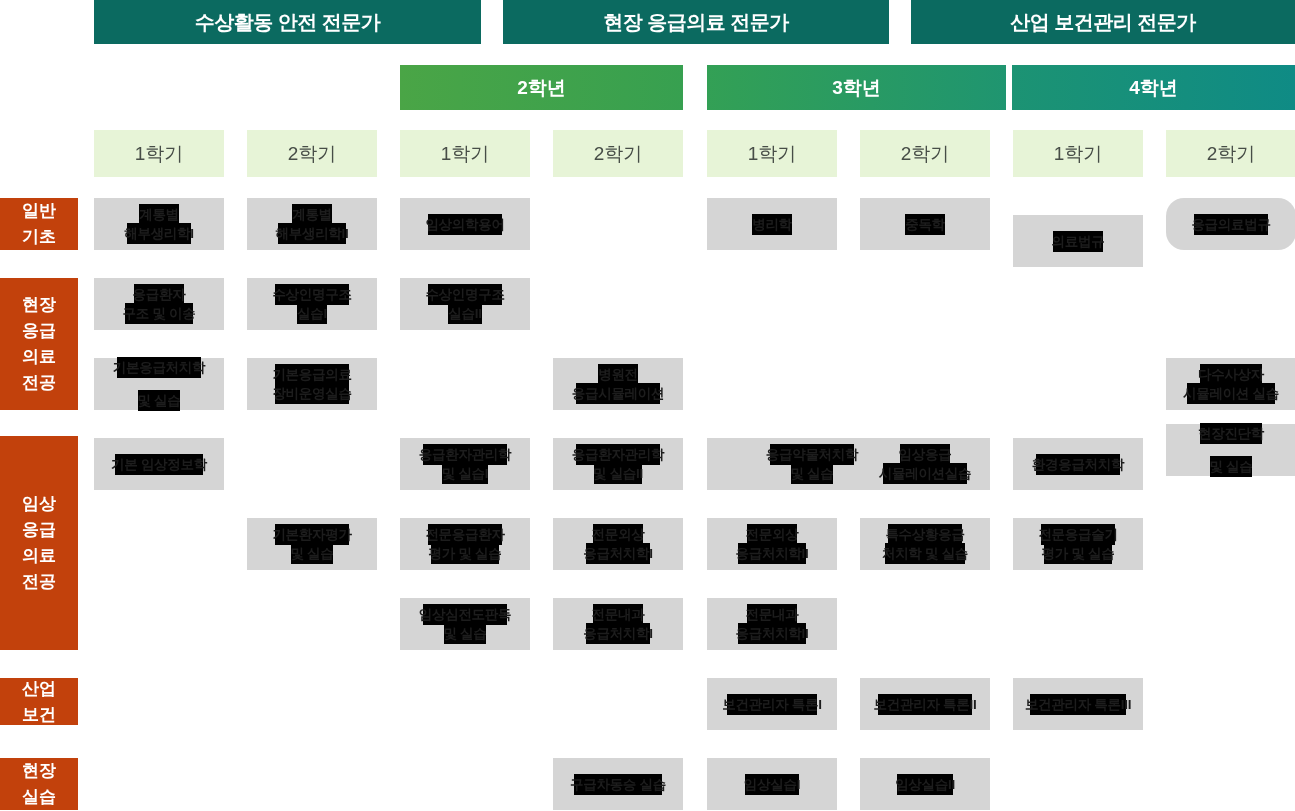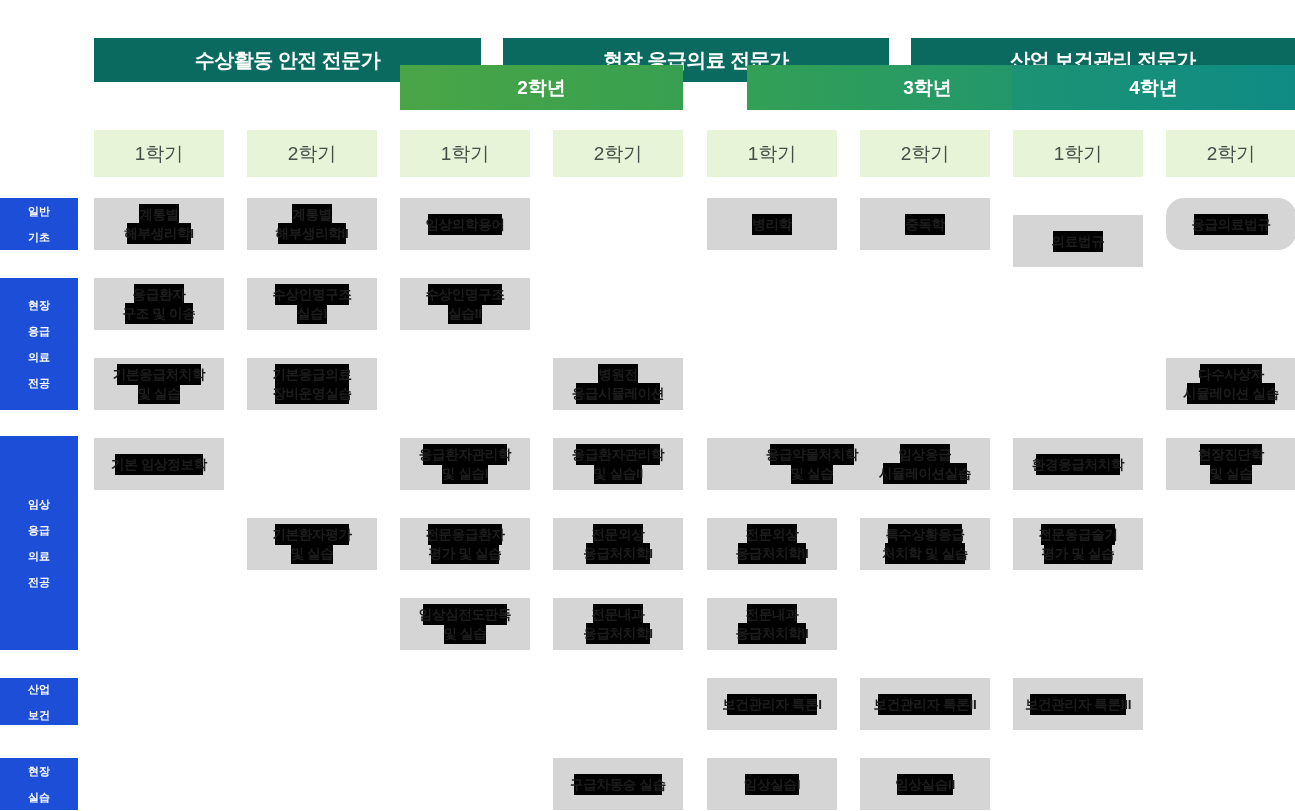--- a/index.html
+++ b/index.html
@@ -4,46 +4,46 @@
 <style>
   html,body{margin:0;padding:0;background:#fff;}
   #canvas{
     position:relative;width:1295px;height:811px;overflow:hidden;background:#fff;
     font-family:"Liberation Sans",sans-serif;
   }
   
   .track{
     position:absolute;top:0;height:44px;background:#0b6a60;color:#fff;
     display:flex;align-items:center;justify-content:center;
-    font-size:20px;font-weight:bold;letter-spacing:-0.5px;margin-top:38px;
+    font-size:20px;font-weight:bold;letter-spacing:-0.5px;
   }
   .t1{left:94px;width:387px;}
   .t2{left:503px;width:386px;}
   .t3{left:911px;width:384px;}
   
   .yearbar{
     position:absolute;top:65px;height:45px;color:#fff;
     display:flex;align-items:center;justify-content:center;
     font-size:19px;font-weight:bold;
   }
   .y1{left:94px;width:283px;background:linear-gradient(90deg,#8ec64b,#4fa847);}
   .y2{left:400px;width:283px;background:linear-gradient(90deg,#4aa546,#37a050);}
-  .y3{left:747px;width:299px;background:linear-gradient(90deg,#33a055,#1f9570);padding-left:31px;}
+  .y3{left:707px;width:299px;background:linear-gradient(90deg,#33a055,#1f9570);}
   .y4{left:1012px;width:283px;background:linear-gradient(90deg,#1c9373,#0f8b85);}
   
   .sem{
     position:absolute;top:130px;height:47px;width:130px;background:#e7f4d7;color:#474d47;
     display:flex;align-items:center;justify-content:center;
     font-size:19px;font-weight:500;
   }
   
   .group{
-    position:absolute;left:0;width:78px;background:#1d4ed8;color:#fff;
+    position:absolute;left:0;width:78px;background:#c2410c;color:#fff;
     display:flex;align-items:center;justify-content:center;text-align:center;
-    font-size:11px;font-weight:bold;line-height:26px;white-space:pre-line;
+    font-size:17px;font-weight:bold;line-height:26px;white-space:pre-line;
   }
   .g1{top:198px;height:52px;}
   .g2{top:278px;height:132px;}
   .g3{top:436px;height:214px;}
   .g4{top:678px;height:47px;}
   .g5{top:758px;height:52px;}
   
   .course{
     position:absolute;width:130px;height:52px;background:#d5d5d5;color:#1d1d1d;
     display:flex;flex-direction:column;align-items:center;justify-content:center;
@@ -122,21 +122,21 @@
         <div class="cline"><span>구조 및 이송</span></div>
       </div>
       <div class="course" style="left: 247px; top: 278px;">
         <div class="cline"><span>수상인명구조</span></div>
         <div class="cline"><span>실습I</span></div>
       </div>
       <div class="course" style="left: 400px; top: 278px;">
         <div class="cline"><span>수상인명구조</span></div>
         <div class="cline"><span>실습II</span></div>
       </div>
-      <div class="course" style="left: 94px; top: 358px;">
+      <div class="course" style="left: 94px; top: 358px; justify-content: space-between;">
         <div class="cline"><span>기본응급처치학</span></div>
         <div class="cline"><span>및 실습</span></div>
       </div>
       <div class="course" style="left: 247px; top: 358px;">
         <div class="cline"><span>기본응급의료</span></div>
         <div class="cline"><span>장비운영실습</span></div>
       </div>
       <div class="course" style="left: 553px; top: 358px;">
         <div class="cline"><span>병원전</span></div>
         <div class="cline"><span>응급시뮬레이션</span></div>
@@ -160,21 +160,21 @@
         <div class="cline"><span>응급약물처치학</span></div>
         <div class="cline"><span>및 실습</span></div>
       </div>
       <div class="course" style="left: 860px; top: 438px;">
         <div class="cline"><span>임상응급</span></div>
         <div class="cline"><span>시뮬레이션실습</span></div>
       </div>
       <div class="course" style="left: 1013px; top: 438px;">
         <div class="cline"><span>환경응급처치학</span></div>
       </div>
-      <div class="course" style="left: 1166px; top: 438px;">
+      <div class="course" style="left: 1166px; top: 424px; justify-content: space-between;">
         <div class="cline"><span>현장진단학</span></div>
         <div class="cline"><span>및 실습</span></div>
       </div>
       <div class="course" style="left: 247px; top: 518px;">
         <div class="cline"><span>기본환자평가</span></div>
         <div class="cline"><span>및 실습</span></div>
       </div>
       <div class="course" style="left: 400px; top: 518px;">
         <div class="cline"><span>전문응급환자</span></div>
         <div class="cline"><span>평가 및 실습</span></div>

